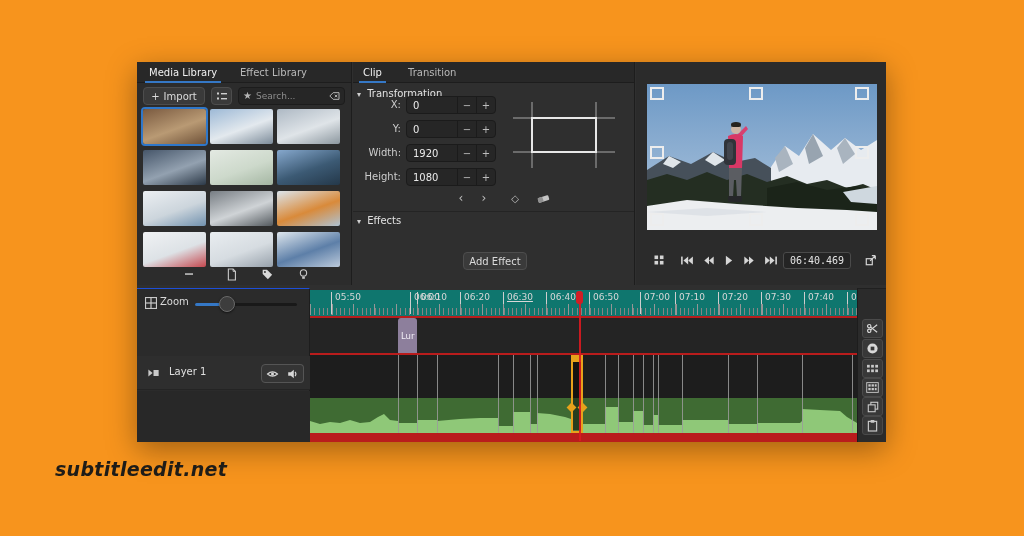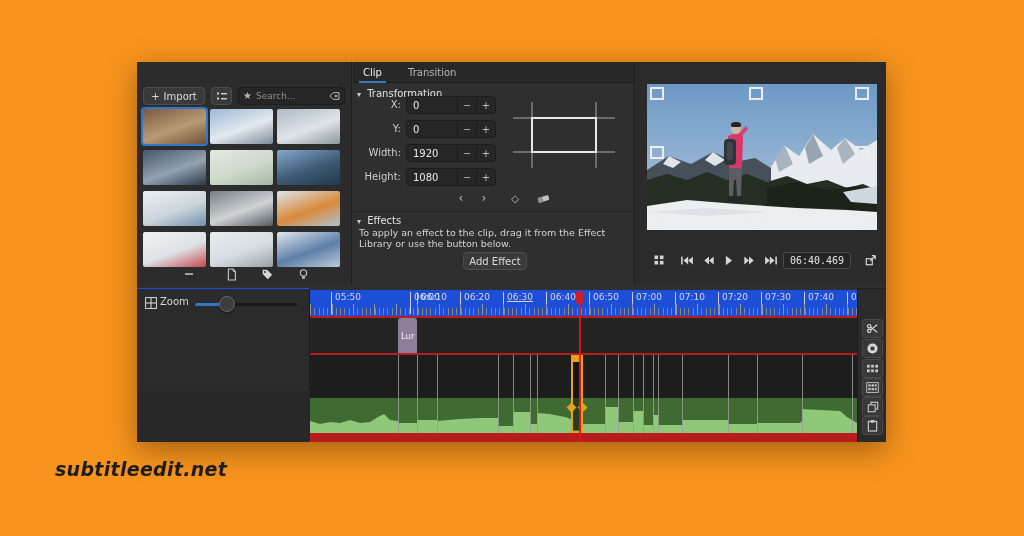--- a/index.html
+++ b/index.html
@@ -71,21 +71,21 @@
   .zhandle { position:absolute; left:82px; top:7px; width:16px; height:16px; border-radius:50%;
              background:#3d3d3d; border:1px solid #6a6a6a; box-shadow:0 1px 2px rgba(0,0,0,.5); }
   .layer-row { position:absolute; left:0; width:173px; height:34px; background:#2e2e2e; border-bottom:1px solid #242424; }
   .layer-name { position:absolute; left:32px; top:10px; font-size:10px; color:#e0e0e0; }
   .lbtn { position:absolute; top:8px; width:22px; height:19px; background:#353535; border:1px solid #555;
           display:flex; align-items:center; justify-content:center; }
   .lbtn.eye { left:124px; border-radius:4px 0 0 4px; }
   .lbtn.spk { left:145px; border-radius:0 4px 4px 0; border-left:none; }
   .tl-left-bottom { position:absolute; left:0; top:102px; width:173px; height:52px; background:#282828; }
 
-  .ruler { position:absolute; left:173px; top:228px; width:547px; height:26px; background:#1d4ed8; overflow:hidden; }
+  .ruler { position:absolute; left:173px; top:228px; width:547px; height:26px; background:#0f766e; overflow:hidden; }
   .ruler::before { content:''; position:absolute; left:0; right:0; bottom:1px; height:7px;
                    background:repeating-linear-gradient(90deg,#858585 0 1px,transparent 1px 4.3px); }
   .ruler::after  { content:''; position:absolute; left:0; right:0; bottom:1px; height:11px;
                    background:repeating-linear-gradient(90deg,#969696 0 1px,transparent 1px 21.5px); }
   .rlabel { position:absolute; top:2px; font-size:9px; color:#d8d8d8; }
   .rlabel::before { content:''; position:absolute; left:-4px; top:0; width:1px; height:22px; background:#cecece; }
 
   .tracks { position:absolute; left:173px; top:254px; width:547px; height:126px; background:#b91c1c; overflow:hidden; }
   .lane0 { position:absolute; left:0; top:2px; width:547px; height:35px; background:#242424; }
   .clip-title { position:absolute; top:2px; height:35px; background:#8d7f9c; border-radius:3px 3px 0 0;
@@ -108,20 +108,24 @@
 
   .watermark { position:absolute; left:55px; top:458px; font-size:19px; font-weight:700; font-style:italic;
                color:#1e1c18; letter-spacing:.3px; }
 </style>
 </head>
 <body>
 
 <div class="app">
 
   <div class="panel-media">
+    <div class="tabbar">
+      <div class="tab active" style="left:12px">Media Library</div>
+      <div class="tab" style="left:103px">Effect Library</div>
+    </div>
     <div class="btn btn-import">
       <span>+</span>
       <span>Import</span>
     </div>
     <div class="btn btn-listview">
       <svg width="12" height="12" viewBox="0 0 12 12">
         <rect x="1" y="2.5" width="2" height="2" fill="#cfcfcf"></rect>
           <rect x="5" y="3" width="6" height="1.4" fill="#cfcfcf"></rect>
         <rect x="1" y="7.5" width="2" height="2" fill="#cfcfcf"></rect>
           <rect x="5" y="8" width="6" height="1.4" fill="#cfcfcf"></rect>
@@ -236,21 +240,20 @@
         <rect x="1" y="3.5" width="11" height="5" rx="1" transform="rotate(-18 6.5 6)" fill="#c4c4c4"></rect>
         <rect x="1" y="3.5" width="5" height="5" rx="1" transform="rotate(-18 6.5 6)" fill="#8f8f8f"></rect>
         </svg>
     </div>
 
     <div class="fx-divider"></div>
     <div class="sec-title" style="left:4px; top:153px">
       <span class="tri">▾</span>
       <span>Effects</span>
     </div>
-    <div class="fx-desc">To apply an effect to the clip, drag it from the Effect Library or use the button below.</div>
     <div class="btn btn-addeffect">Add Effect</div>
   </div>
 
   <div class="panel-preview">
     <div class="video">
       <svg width="230" height="146" viewBox="0 0 230 146" preserveAspectRatio="none">
         <defs>
           <linearGradient id="sky" x1="0" y1="0" x2="0" y2="1">
             <stop offset="0" stop-color="#6d99c6"></stop>
               <stop offset="1" stop-color="#b3c8de"></stop>
@@ -351,32 +354,51 @@
       <line x1="6" y1="0.5" x2="6" y2="11.5" stroke="#c9c9c9" stroke-width="1.2"></line>
       <line x1="0.5" y1="6" x2="11.5" y2="6" stroke="#c9c9c9" stroke-width="1.2"></line>
       </svg>
     <div class="zoom-label">Zoom</div>
     <div class="ztrack">
         <div class="zfill"></div>
       </div>
     <div class="zhandle"></div>
 
 
+    <div class="layer-row" style="top:67px">
+      <svg class="abs" style="left:10px; top:11px" width="13" height="12" viewBox="0 0 14 14" fill="#c9c9c9">
+        <polygon points="1,3 6,7 1,11"></polygon>
+          <rect x="7" y="3.5" width="6" height="7"></rect>
+        </svg>
+      <div class="layer-name">Layer 1</div>
+      <div class="lbtn eye">
+        <svg width="13" height="10" viewBox="0 0 14 12">
+          <path d="M1 6 Q7 1 13 6 Q7 11 1 6 Z" fill="none" stroke="#d8d8d8" stroke-width="1.3"></path>
+          <circle cx="7" cy="6" r="1.8" fill="#d8d8d8"></circle>
+          </svg>
+      </div>
+      <div class="lbtn spk">
+        <svg width="13" height="12" viewBox="0 0 14 14">
+          <path d="M2 5 H5 L8.5 2 V12 L5 9 H2 Z" fill="#d8d8d8"></path>
+          <path d="M10 4.5 Q12 7 10 9.5" fill="none" stroke="#d8d8d8" stroke-width="1.3"></path>
+          </svg>
+      </div>
+    </div>
     <div class="tl-left-bottom"></div>
   </div>
 
   <div class="ruler">
       <span class="rlabel" style="left: 25px;">05:50</span>
       <span class="rlabel" style="left: 68px; margin-left: 36px;">06:00</span>
       <span class="rlabel" style="left: 111px;">06:10</span>
       <span class="rlabel" style="left: 154px;">06:20</span>
       <span class="rlabel" style="left: 197px; text-decoration: underline;">06:30</span>
       <span class="rlabel" style="left: 240px;">06:40</span>
       <span class="rlabel" style="left: 283px;">06:50</span>
-      <span class="rlabel" style="left: 326px;">07:00</span>
+      <span class="rlabel" style="left: 334px;">07:00</span>
       <span class="rlabel" style="left: 369px;">07:10</span>
       <span class="rlabel" style="left: 412px;">07:20</span>
       <span class="rlabel" style="left: 455px;">07:30</span>
       <span class="rlabel" style="left: 498px;">07:40</span>
       <span class="rlabel" style="left: 541px;">07:50</span>
     </div>
 
   <div class="tracks">
     <div class="lane0"></div>
     <div class="clip-title" style="left: 88px; width: 19px;">

